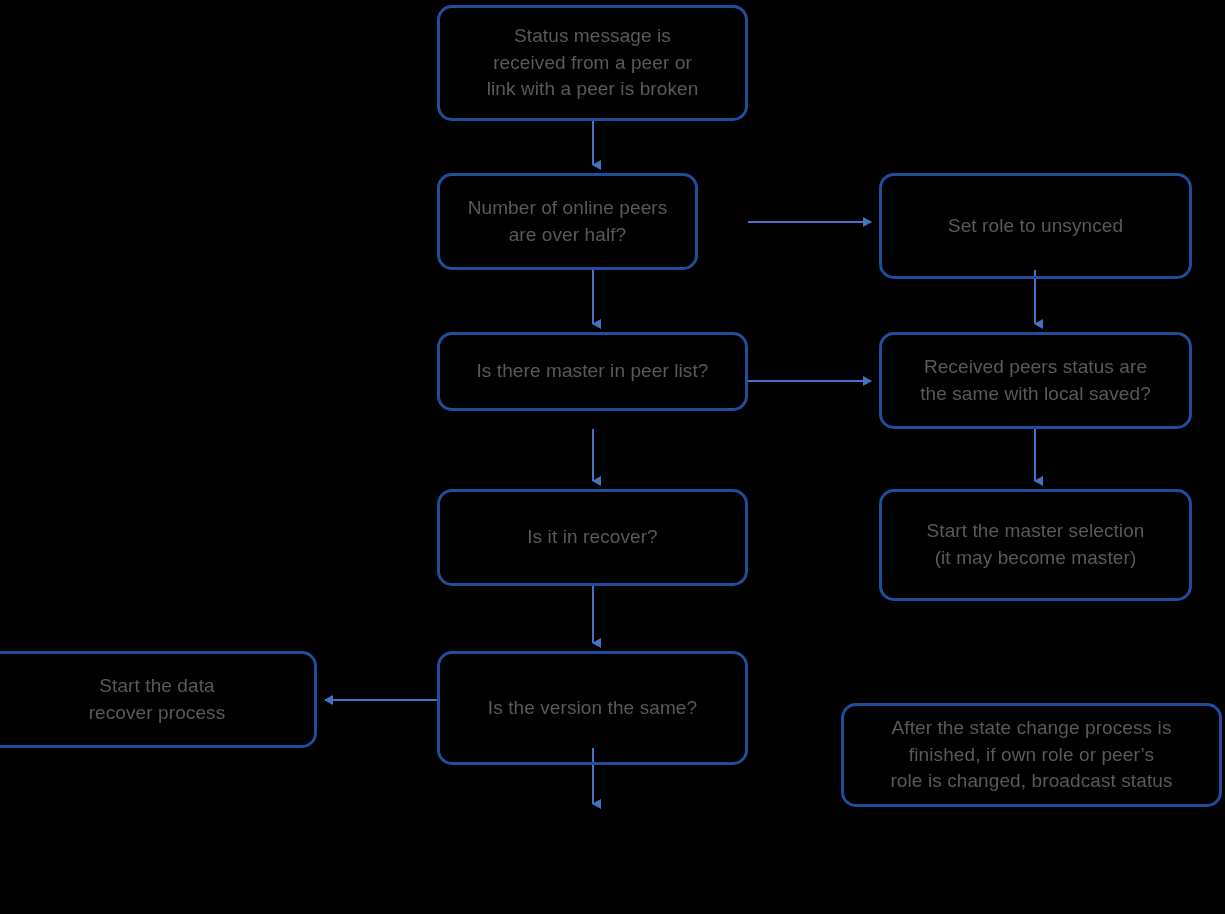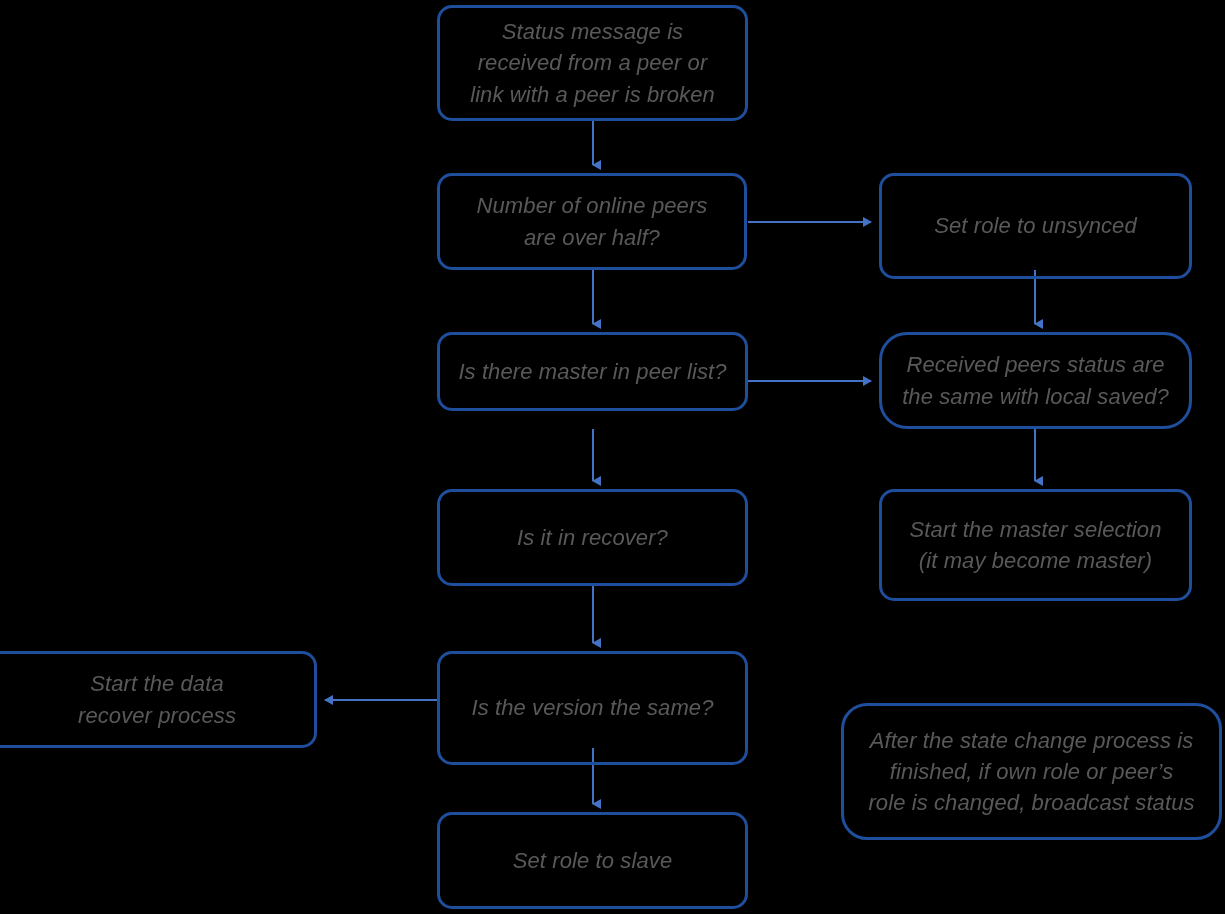--- a/index.html
+++ b/index.html
@@ -19,26 +19,25 @@
     position: absolute;
     box-sizing: border-box;
     border: 3px solid #1f4e9c;
     border-radius: 15px;
     background: transparent;
     display: flex;
     align-items: center;
     justify-content: center;
     text-align: center;
     color: #595959;
-    font-size: 22px;
+    font-size: 19px;
     line-height: 1.42;
     letter-spacing: 0.1px;
     padding: 4px 16px;
     white-space: pre-line;
-    font-style: italic;
   }
   .node-label {
     display: block;
     width: 100%;
     white-space: pre-line;
   }
   
   .node.clip-left {
     border-left: none;
     border-top-left-radius: 0;
@@ -111,34 +110,34 @@
       <line x1="593" y1="748" x2="593" y2="804" stroke="#4472c4" stroke-width="2" marker-end="url(#arrowDown)"></line>
     </g>
   </svg>
 
   <div class="node" style="left:437px; top:5px; width:311px; height:116px;">
     <span class="node-label">Status message is
 received from a peer or
 link with a peer is broken</span>
   </div>
 
-  <div class="node" style="left:437px; top:173px; width:310px; height:97px;">
+  <div class="node" style="left:437px; top:173px; width:261px; height:97px;">
     <span class="node-label">Number of online peers
 are over half?</span>
   </div>
 
   <div class="node" style="left:879px; top:173px; width:313px; height:106px;">
     <span class="node-label">Set role to unsynced</span>
   </div>
 
   <div class="node" style="left:437px; top:332px; width:311px; height:79px;">
     <span class="node-label">Is there master in peer list?</span>
   </div>
 
-  <div class="node" style="left:879px; top:332px; width:313px; height:97px;border-radius:28px;">
+  <div class="node" style="left:879px; top:332px; width:313px; height:97px;">
     <span class="node-label">Received peers status are
 the same with local saved?</span>
   </div>
 
   <div class="node" style="left:437px; top:489px; width:311px; height:97px;">
     <span class="node-label">Is it in recover?</span>
   </div>
 
   <div class="node" style="left:879px; top:489px; width:313px; height:112px;">
     <span class="node-label">Start the master selection
@@ -147,23 +146,20 @@
 
   <div class="node clip-left" style="left:0px; top:651px; width:317px; height:97px;">
     <span class="node-label">Start the data
 recover process</span>
   </div>
 
   <div class="node" style="left:437px; top:651px; width:311px; height:114px;">
     <span class="node-label">Is the version the same?</span>
   </div>
 
-  <div class="node" style="left:437px; top:812px; width:311px; height:97px;">
-    <span class="node-label">Set role to slave</span>
-  </div>
 
-  <div class="node" style="left:841px; top:703px; width:381px; height:137px;border-radius:26px;">
+  <div class="node" style="left:841px; top:703px; width:381px; height:104px;">
     <span class="node-label">After the state change process is
 finished, if own role or peer’s
 role is changed, broadcast status</span>
   </div>
 
 </div>
 
 </body></html>

